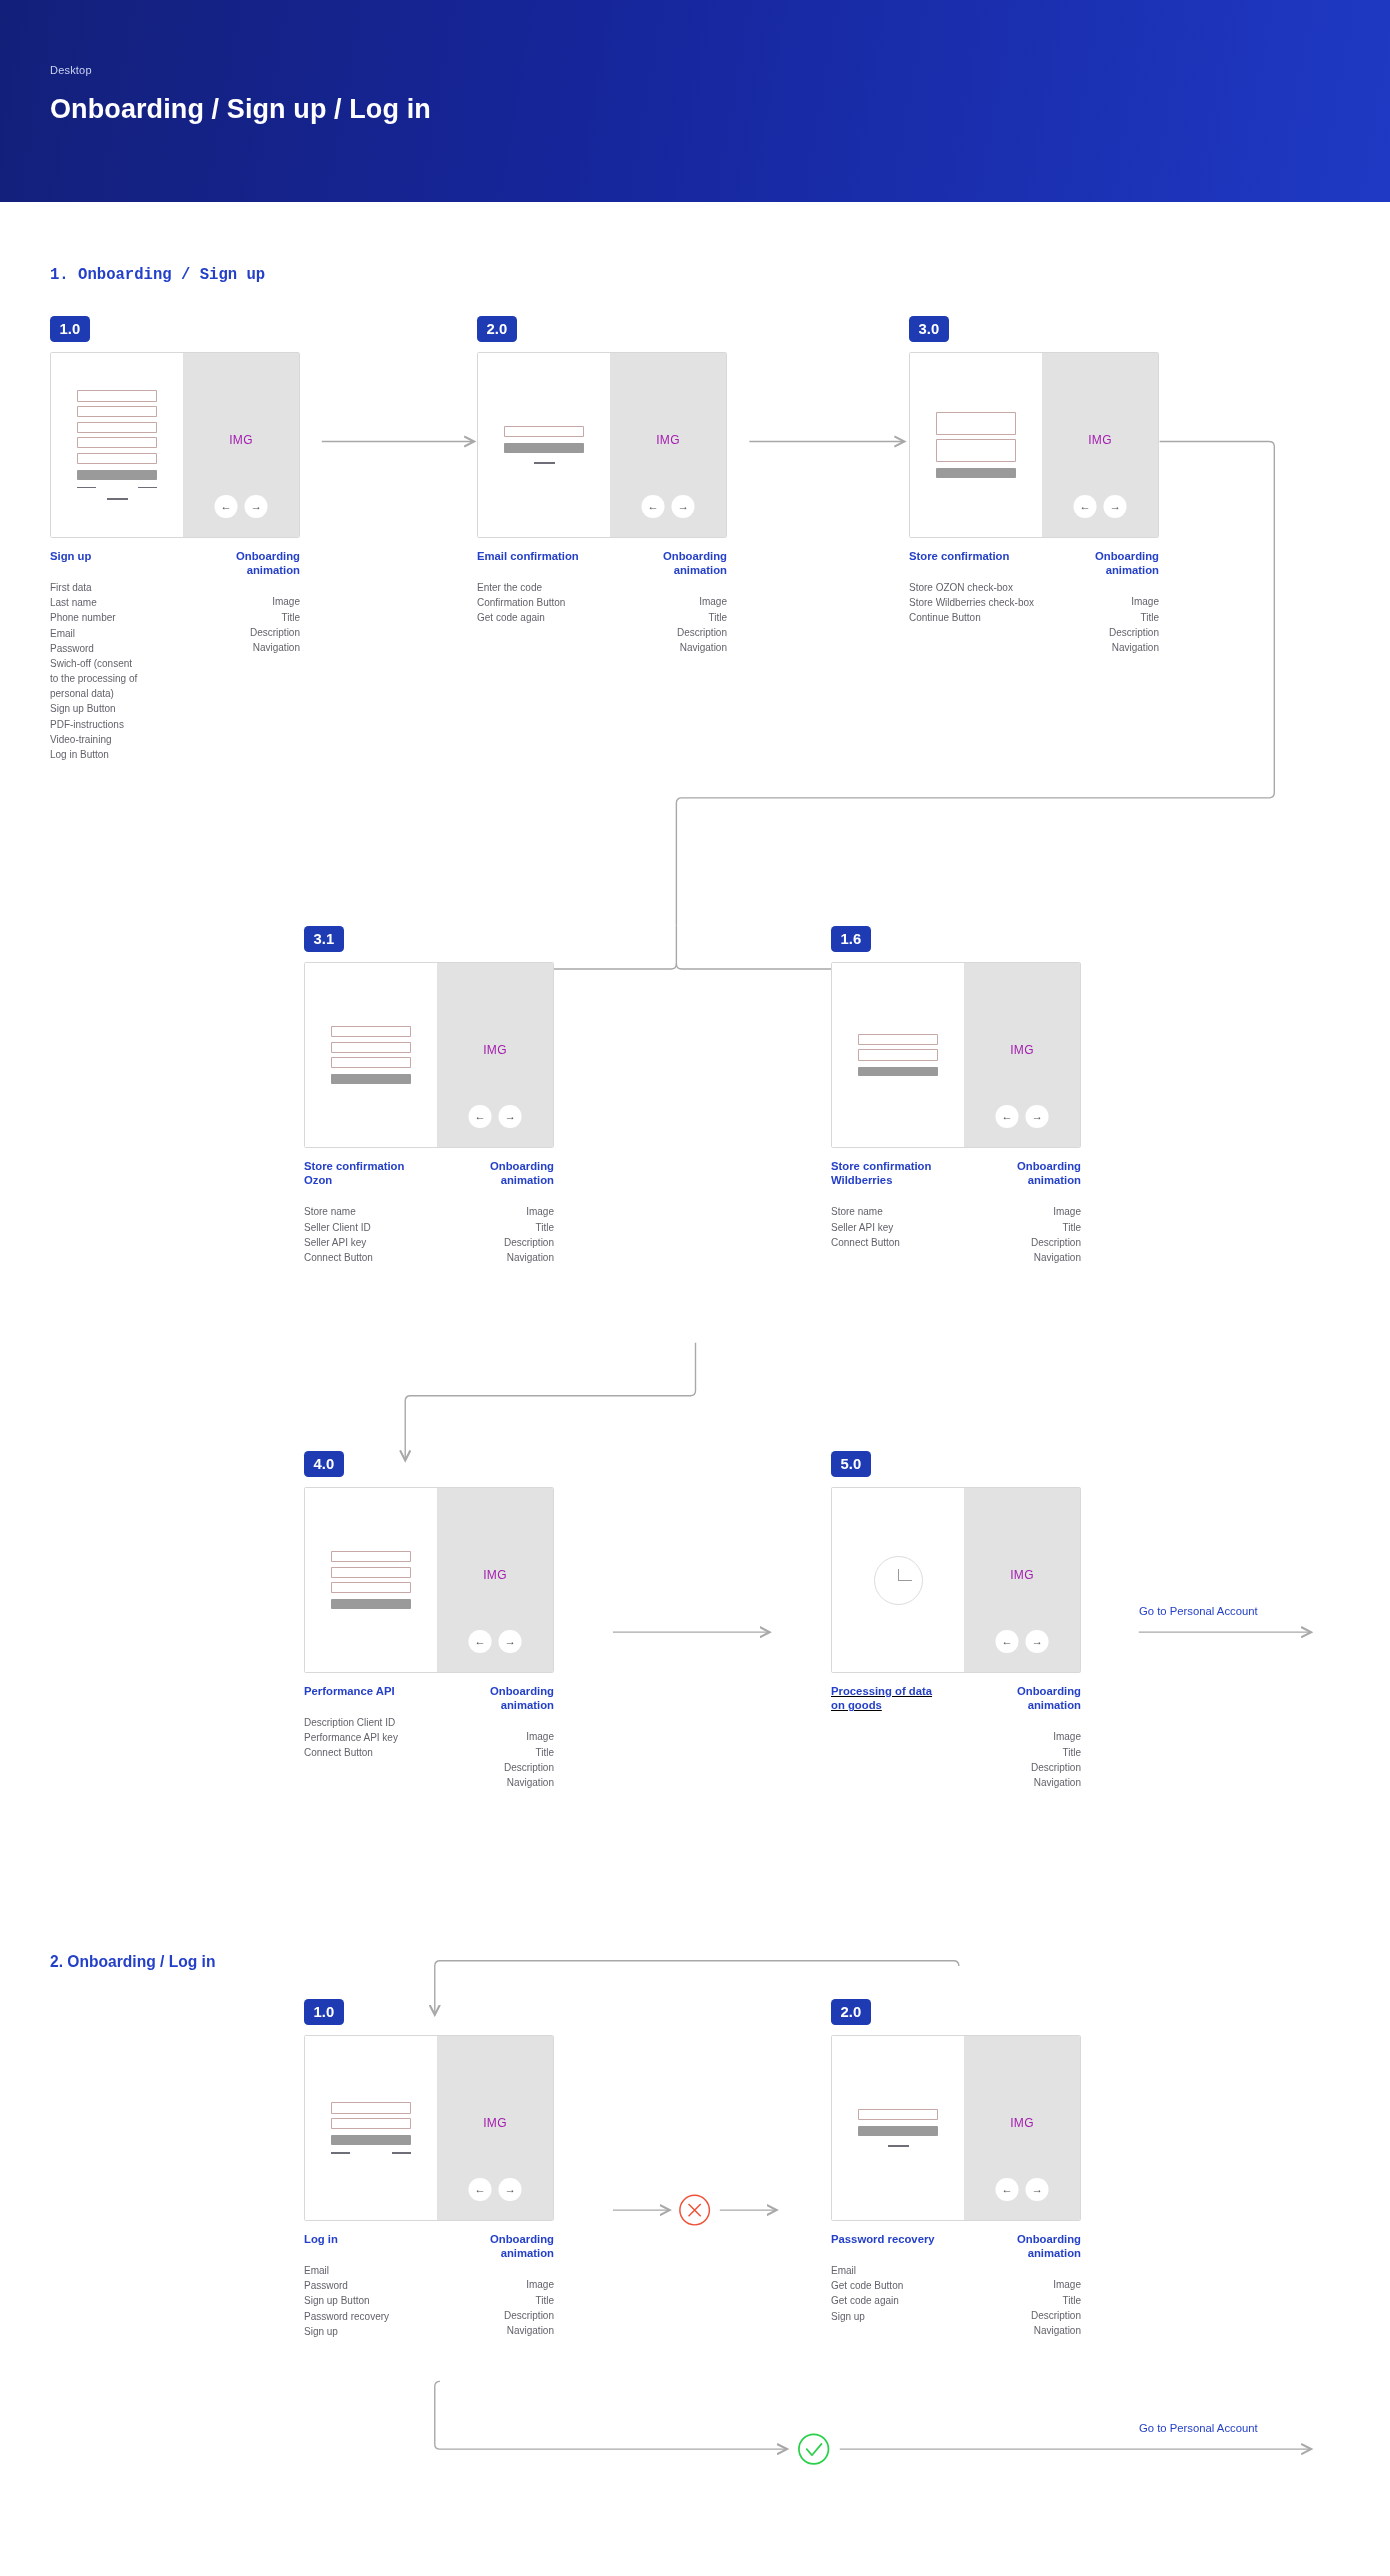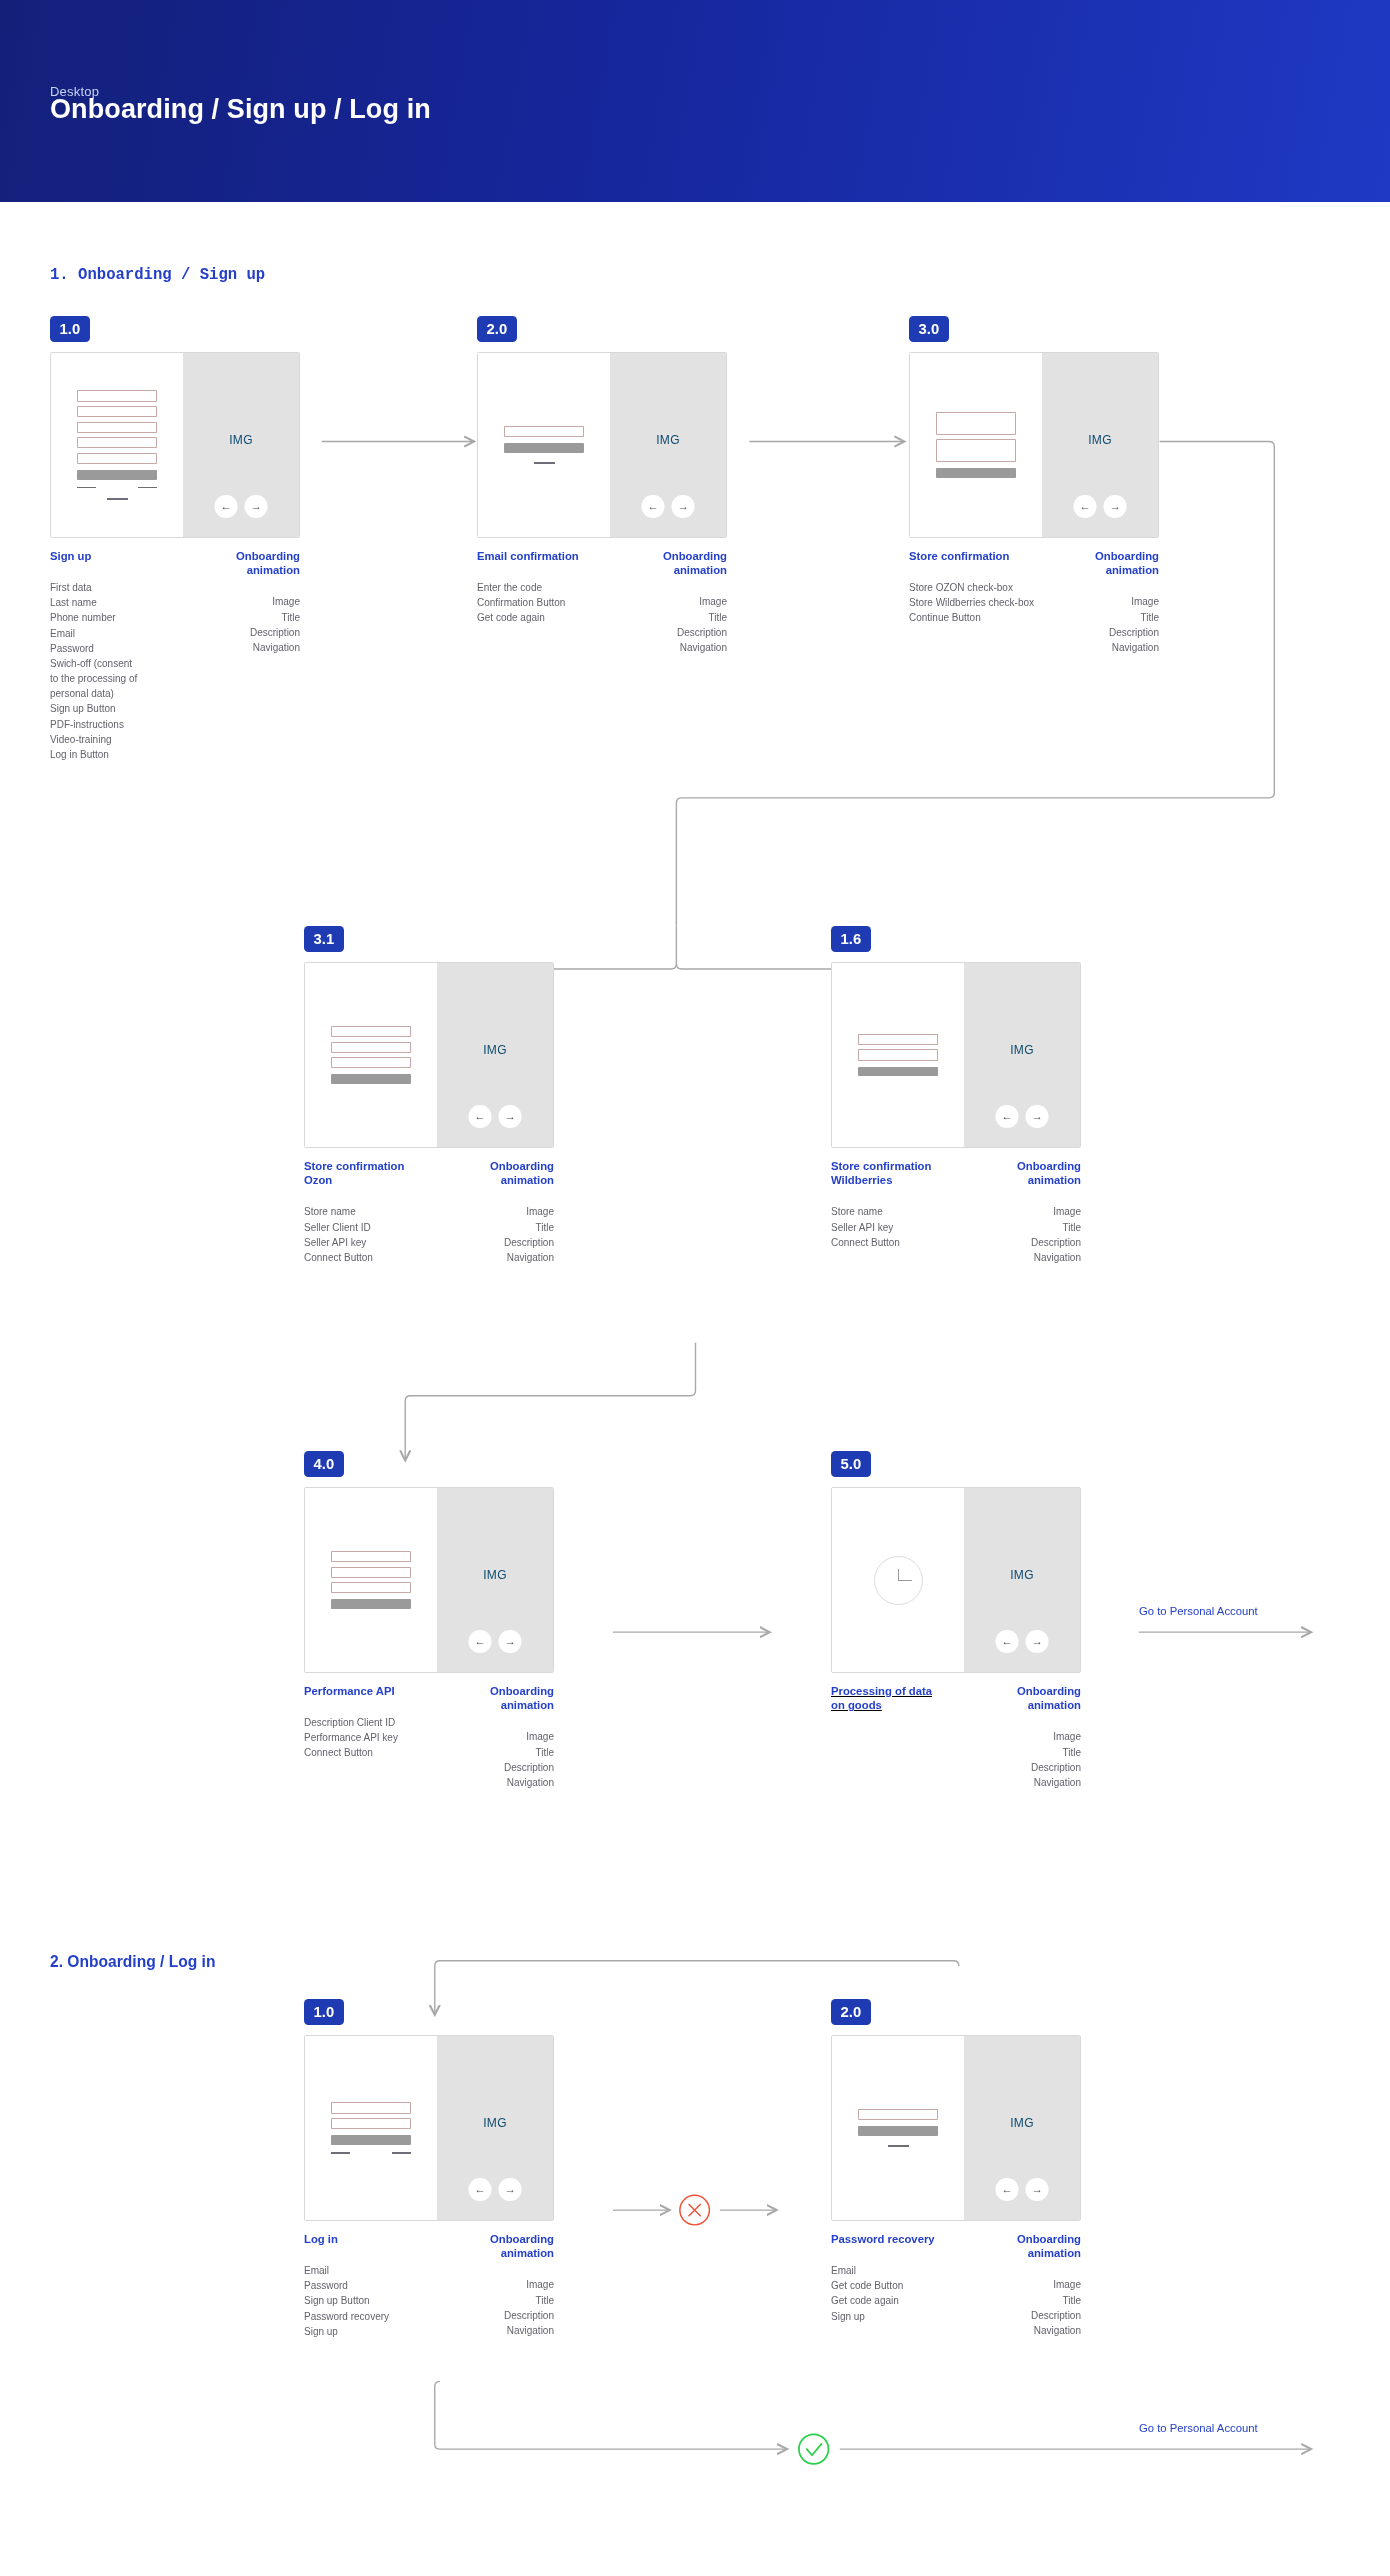--- a/index.html
+++ b/index.html
@@ -19,24 +19,23 @@
   
   .header {
     position: absolute;
     left: 0; top: 0;
     width: 1391px; height: 202px;
     background: linear-gradient(100deg, #13207a 0%, #16269c 45%, #1f39c4 100%);
   }
   .header-eyebrow {
     position: absolute;
     left: 50px; top: 64px;
-    font-size: 13px;
+    font-size: 11px;
     color: #c9d2f2;
     letter-spacing: 0.2px;
-    margin-top: 20px;
   }
   .header-title {
     position: absolute;
     left: 50px; top: 94px;
     font-size: 27px;
     font-weight: bold;
     color: #ffffff;
     letter-spacing: 0.1px;
   }
   .brand {
@@ -108,21 +107,21 @@
   .pane-img {
     flex: 1;
     background: #e2e2e2;
     position: relative;
     display: flex;
     align-items: center;
     justify-content: center;
   }
   .img-label {
     font-size: 12px;
-    color: #0c4a6e;
+    color: #a21caf;
     letter-spacing: 0.3px;
     margin-bottom: 10.4px;
     text-align: center;
   }
   .nav-dots {
     position: absolute;
     left: 50%;
     bottom: 19px;
     transform: translateX(-50%);
     display: flex;

